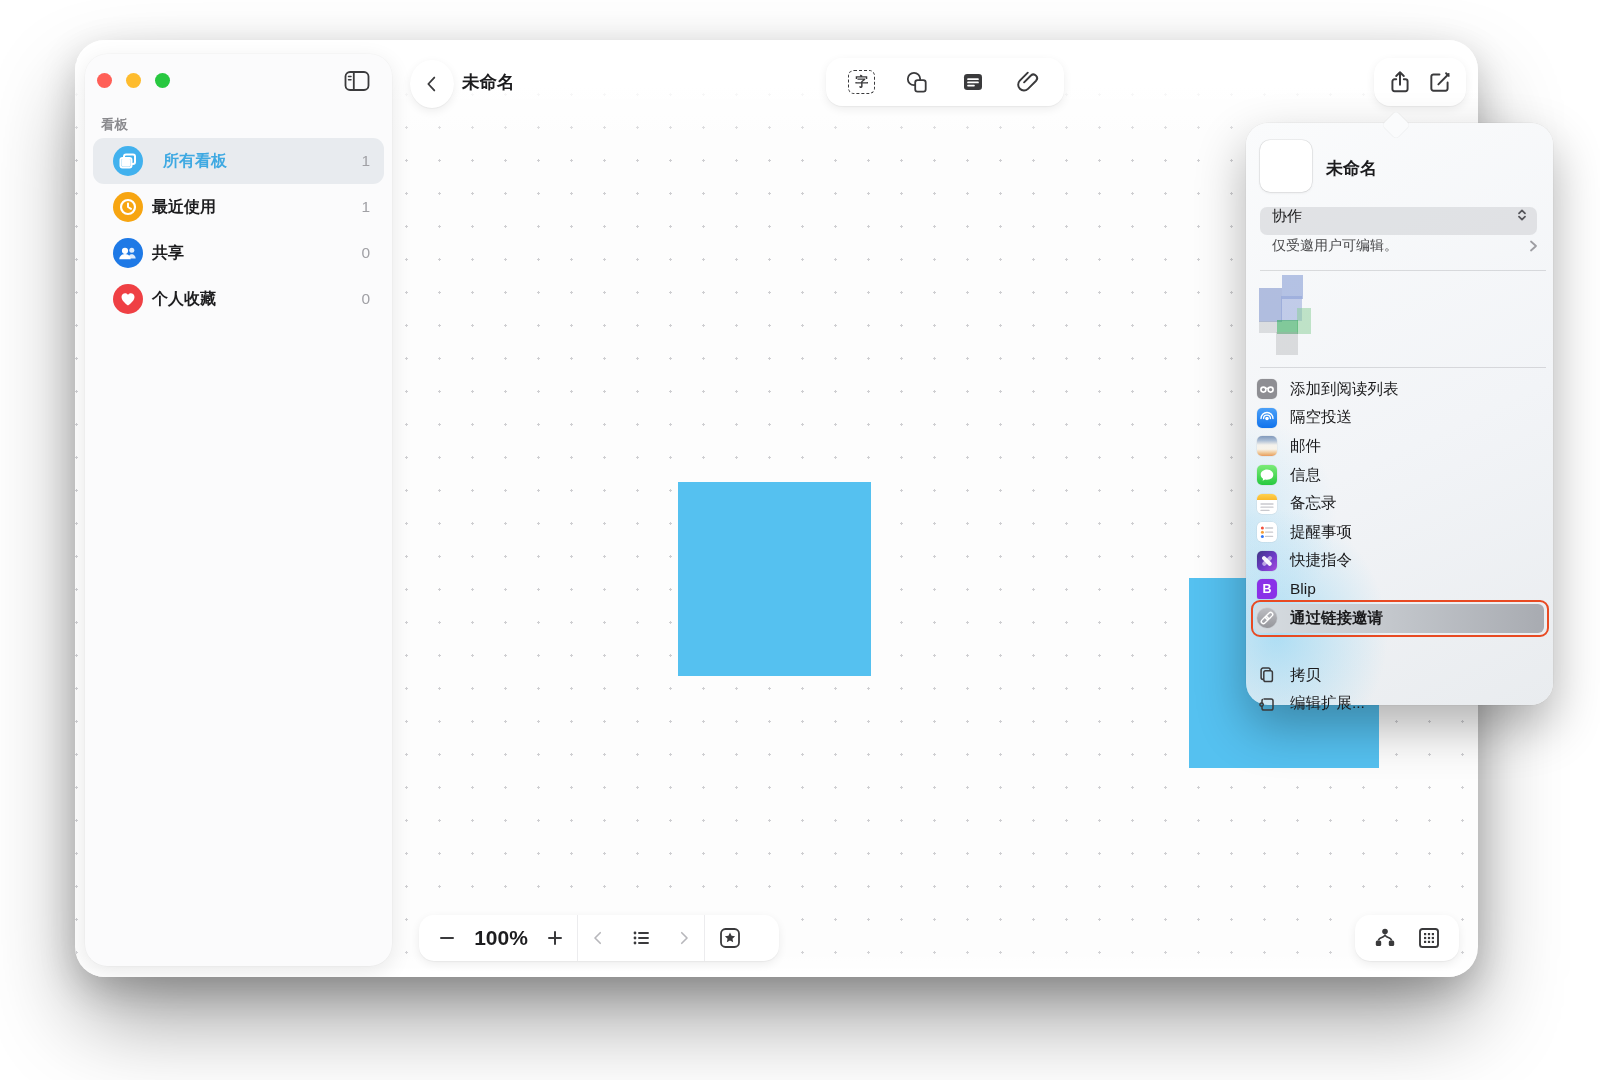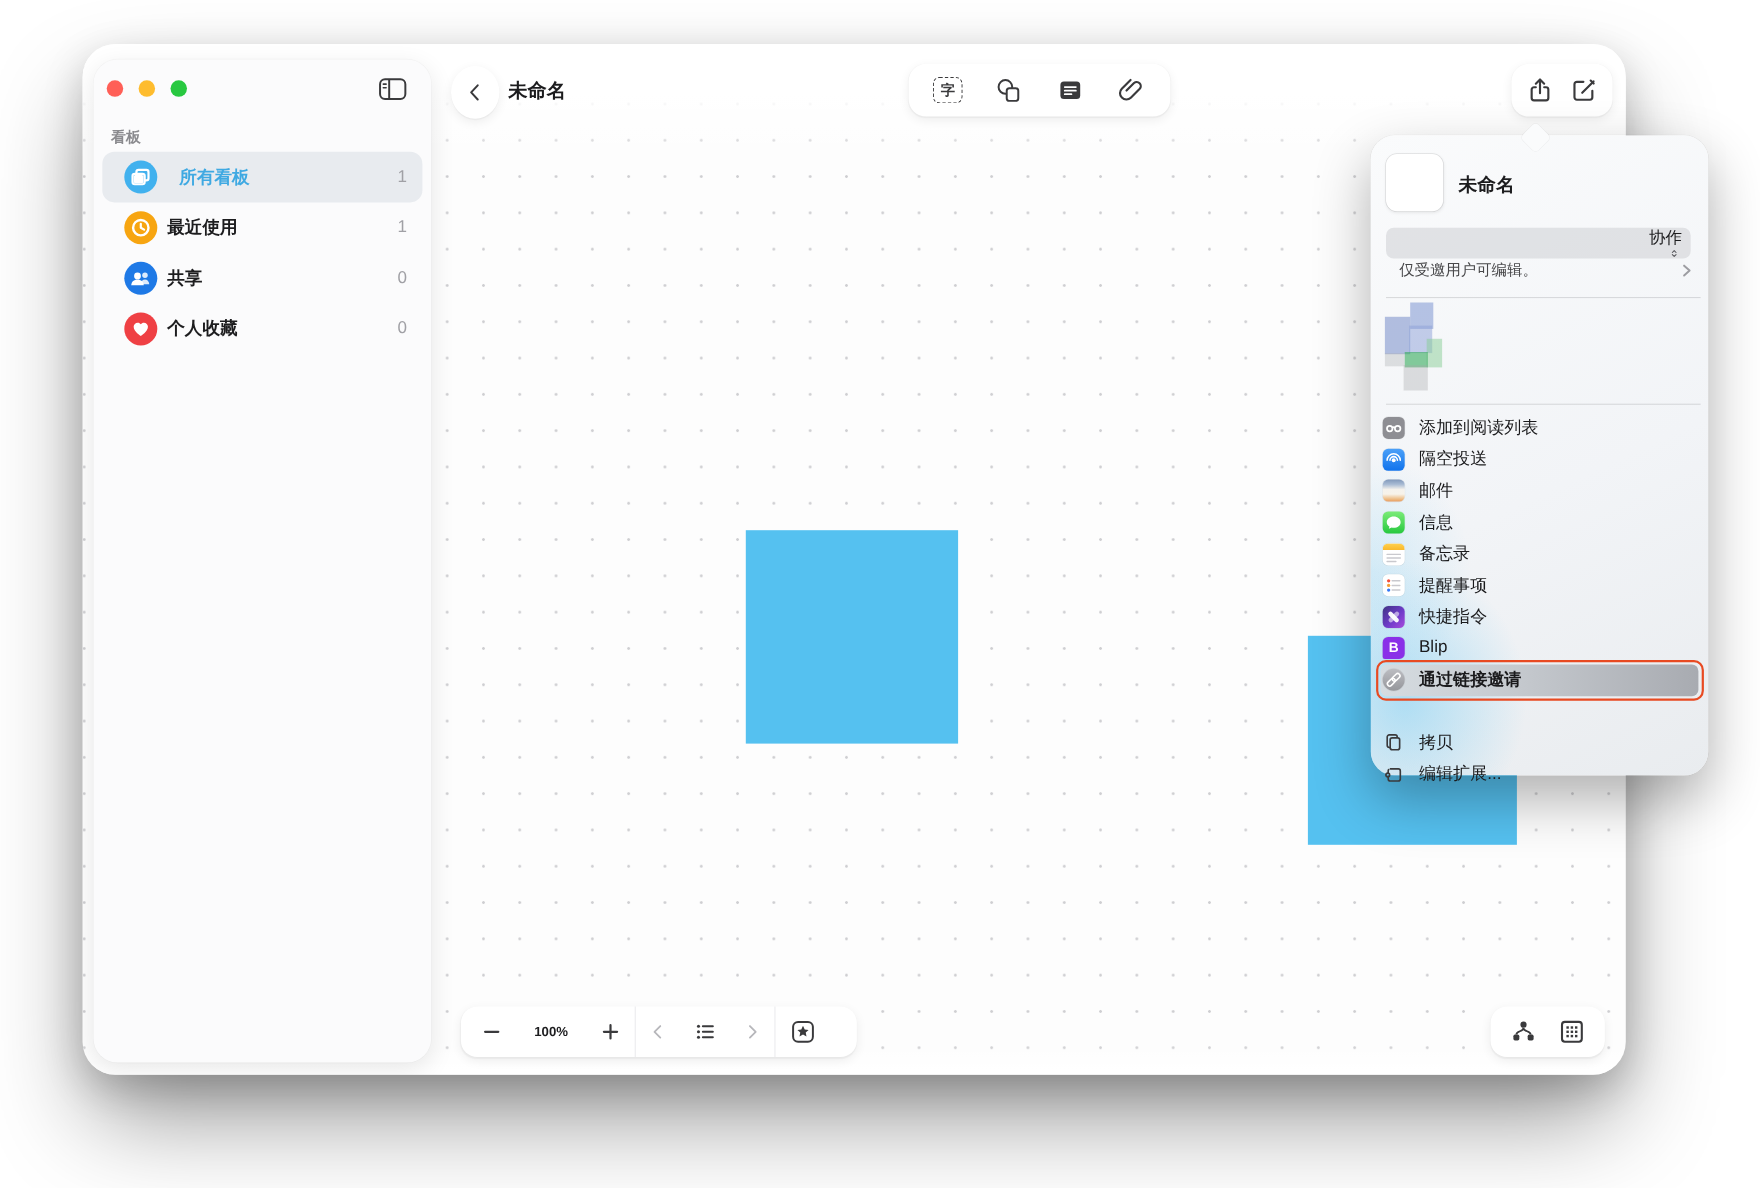--- a/index.html
+++ b/index.html
@@ -31,21 +31,21 @@
   .share-pill { left:1299px; top:18px; width:92px; justify-content:space-around; padding:0 6px; }
   .tool-btn { width:44px; height:44px; display:flex; align-items:center; justify-content:center; border-radius:10px; }
   svg.ic { display:block; }
 
   .texttool-box { width:27px; height:24px; border:1.6px dashed #3A3A3C; border-radius:6px;
     display:flex; align-items:center; justify-content:center; font-size:13px; font-weight:700; color:#3A3A3C; }
 
   
   .bottom-pill { top:875px; height:46px; border-radius:15px; }
   .zoom-pill { left:344px; width:360px; padding:0 6px; }
-  .zoom-pct { width:64px; text-align:center; font-size:12px; font-weight:600; color:#1D1D1F; }
+  .zoom-pct { width:64px; text-align:center; font-size:21px; font-weight:600; color:#1D1D1F; }
   .pbtn { width:44px; height:46px; display:flex; align-items:center; justify-content:center; }
   .vdiv { width:1px; height:46px; background:#ECECEE; }
   .nav-pill { left:1280px; width:104px; justify-content:space-around; padding:0 8px; }
 
   
   .sidebar { position:absolute; left:10px; top:14px; width:307px; height:912px;
     background:#FBFBFC; border-radius:22px; box-shadow:0 6px 22px rgba(0,0,0,.09), 0 0 0 .5px rgba(0,0,0,.03); }
   .traffic { position:absolute; left:12px; top:19px; display:flex; gap:14px; }
   .tl { width:15px; height:15px; border-radius:50%; }
   .tl.red{ background:#FF5F57; } .tl.yellow{ background:#FEBC2E; } .tl.green{ background:#28C840; }
@@ -68,21 +68,21 @@
       radial-gradient(150px 170px at 10% 88%, rgba(95,198,244,.45), rgba(95,198,244,0) 74%),
       radial-gradient(130px 150px at 0% 68%, rgba(95,198,244,.22), rgba(95,198,244,0) 70%),
       linear-gradient(155deg, #FAFBFC 0%, #F2F4F7 55%, #E9ECEF 100%);
     box-shadow:0 22px 50px rgba(0,0,0,.30), 0 0 0 .5px rgba(0,0,0,.06); }
   .popover::before { content:""; position:absolute; left:140px; top:-8px; width:20px; height:20px;
     background:#FAFBFC; border-radius:4px; transform:rotate(45deg); box-shadow:0 0 0 .5px rgba(0,0,0,.05); z-index:-1; }
   .pop-thumb { position:absolute; left:14px; top:17px; width:52px; height:52px; background:#fff;
     border-radius:10px; box-shadow:0 0 0 .6px rgba(0,0,0,.10), 0 1px 3px rgba(0,0,0,.08); }
   .pop-title { position:absolute; left:80px; top:34px; font-size:17px; font-weight:700; color:#1C1C1E; }
   .pop-select { position:absolute; left:14px; top:84px; width:277px; height:28px; border-radius:7px;
-    background:rgba(205,207,212,.55); display:flex; align-items:flex-end; padding:0 8px 0 12px;flex-direction:column; }
+    background:rgba(205,207,212,.55); display:flex; align-items:flex-start; padding:0 8px 0 12px; }
   .pop-select-label { font-size:15px; color:#1C1C1E; flex:1; }
   .pop-caption { position:absolute; left:26px; top:114px; right:14px; display:flex; align-items:center; }
   .pop-caption-text { font-size:14px; color:#48484A; flex:1; }
   .hline { position:absolute; left:14px; right:7px; height:1px; background:rgba(60,60,67,.16); }
   .mosaic { position:absolute; left:0; top:0; }
   .mosaic div { position:absolute; }
 
   .menu { position:absolute; left:0; right:0; top:252px; padding:0 9px; }
   .menu-row { height:28.6px; display:flex; align-items:center; cursor:default; }
   .mi { width:20px; height:20px; border-radius:5px; margin-left:2px; margin-right:13px; flex:none;

